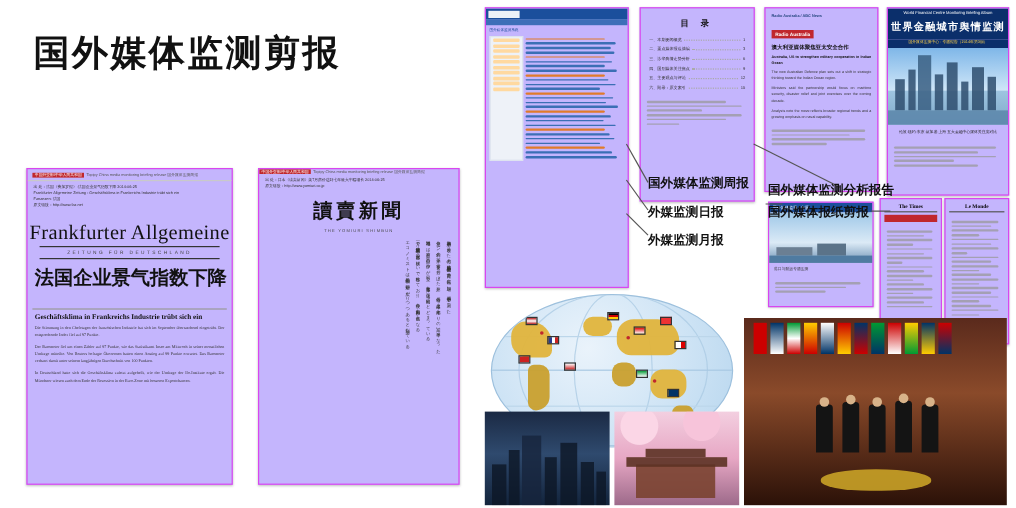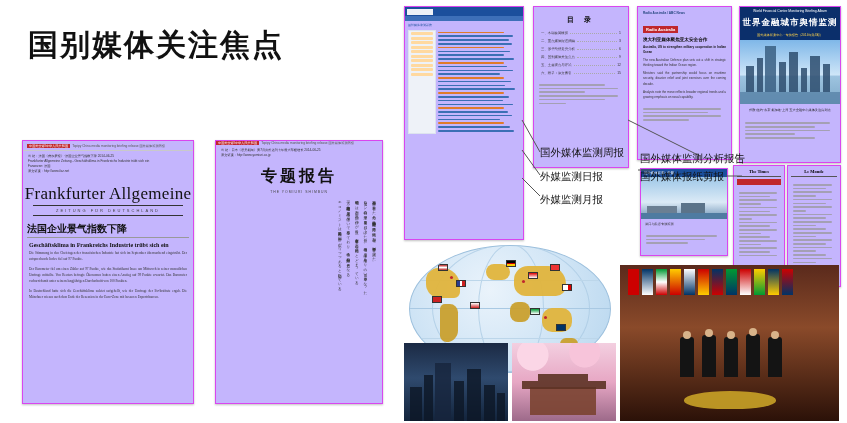--- a/index.html
+++ b/index.html
@@ -41,22 +41,22 @@
   .badge-line{display:flex;gap:2px;align-items:center;font-size:3.2px;}
   .badge-red{background:#c0272d;color:#fff;padding:0 2px;}
   .badge-grey{color:#555;}
   .masthead{
     text-align:center;font-family:"Liberation Serif", serif;
     font-size:17px;color:#111;margin:10px 0 1px;letter-spacing:.3px;
   }
   .mast-sub{text-align:center;font-size:4px;color:#444;letter-spacing:2px;
     border-bottom:1.2px solid #333;border-top:1.2px solid #333;padding:2px 0;margin:0 10px 6px;}
   .cn-head{
-    text-align:left;font-size:10px;font-weight:bold;color:#111;margin:6px 4px 4px;
-    border-bottom:1px solid #999;padding-bottom:1px;
+    text-align:right;font-size:16px;font-weight:bold;color:#111;margin:6px 4px 4px;
+    border-bottom:1px solid #999;padding-bottom:14px;
   }
   .de-head{font-size:6px;font-weight:bold;color:#111;margin:4px 6px 3px;font-family:"Liberation Serif",serif;}
   .body-de{font-size:3.4px;color:#333;line-height:1.75;margin:0 6px;text-align:justify;font-family:"Liberation Serif",serif;}
   .body-de p{margin:0 0 4px;}
 
   
   #np2{left:215px;top:140px;width:166px;height:262px;}
   .jp-mast{
     text-align:center;font-size:16px;font-weight:bold;color:#111;
     margin:8px 0 3px;letter-spacing:3px;font-family:"Liberation Serif",serif;
@@ -118,21 +118,21 @@
   .np-mini-mast{text-align:center;font-size:4.5px;font-weight:bold;font-family:"Liberation Serif",serif;border-bottom:1px solid #555;margin:3px 3px 2px;padding-bottom:2px;}
   .np-mini-red{height:6px;background:#c0272d;margin:2px 3px;}
 
   
   #portdoc{left:640px;top:168px;width:86px;height:86px;}
   .port-hd{background:#1b4f9c;color:#fff;font-size:3.4px;padding:2px 3px;}
   .port-photo{height:42px;background:linear-gradient(#9fc8e8,#dbeaf6 60%,#6f93b5);position:relative;}
 
   
   .label{
-    position:absolute;font-size:10.5px;color:#111;font-weight:normal;white-space:nowrap;
+    position:absolute;font-size:10.5px;color:#111;font-weight:bold;white-space:nowrap;
   }
 
   
   #globe{position:absolute;left:404px;top:243px;width:214px;height:132px;}
   .globe-circle{
     position:absolute;left:5px;top:2px;width:200px;height:126px;border-radius:50%;
     background:radial-gradient(circle at 40% 35%, #eaf3fb 0%, #cfe4f5 55%, #b7d6ee 100%);
     border:1px solid #9dc0dd;overflow:hidden;
   }
   .mer{position:absolute;border:1px solid #a9c9e3;border-radius:50%;opacity:.75;}
@@ -155,21 +155,21 @@
   .flagrow{position:absolute;top:4px;left:8px;display:flex;gap:3px;}
   .flagrow div{width:11px;height:26px;}
   .tablex{position:absolute;left:50%;transform:translateX(-50%);bottom:12px;width:92px;height:18px;background:#c9a227;border-radius:50% 50% 45% 45%;opacity:.9;}
 </style>
 </head>
 <body>
 
 <div class="root">
 
   <div class="title-block">
-    <div class="title-line">国别媒体关注焦点</div>
+    <div class="title-line">国外媒体监测剪报</div>
   </div>
 
   <div class="doc" id="np1">
     <div class="hdr">
       <div class="badge-line">
         <span class="badge-red">中国外交部/中华人民共和国</span>
         <span class="badge-grey">Topipy China media monitoring briefing release 国外媒体监测简报</span>
       </div>
     </div>
     <div style="padding:3px 5px 0">
@@ -193,21 +193,21 @@
     <div class="hdr">
       <div class="badge-line">
         <span class="badge-red">中国外交部/中华人民共和国</span>
         <span class="badge-grey">Topipy China media monitoring briefing release 国外媒体监测简报</span>
       </div>
     </div>
     <div style="padding:3px 5px 0">
       <div class="tiny">出 处：日本《读卖新闻》美7月房价达到七年最大车幅增长    2014-06-25</div>
       <div class="tiny">原文链接：http://www.yomiuri.co.jp</div>
     </div>
-    <div class="jp-mast">专题报告</div>
+    <div class="jp-mast">讀賣新聞</div>
     <div class="jp-sub">THE YOMIURI SHIMBUN</div>
     <div class="vcols">
       <div class="vcol">米商務省が発表した七月の新築住宅販売戸数は前月比で大幅に増加し、市場予想を上回った。</div>
       <div class="vcol">住宅ローン金利の低下が需要を押し上げた形だ。価格の上昇率は約七年ぶりの高い水準となった。</div>
       <div class="vcol">地域別では南部と西部の伸びが目立ち、在庫水準も適正な範囲にとどまっている。</div>
       <div class="vcol">一方で住宅建設業者の景況感は横ばいで推移しており、今後の金利動向が焦点となる。</div>
       <div class="vcol">エコノミストは景気回復の裾野が広がりつつあると指摘している。</div>
     </div>
   </div>
 

